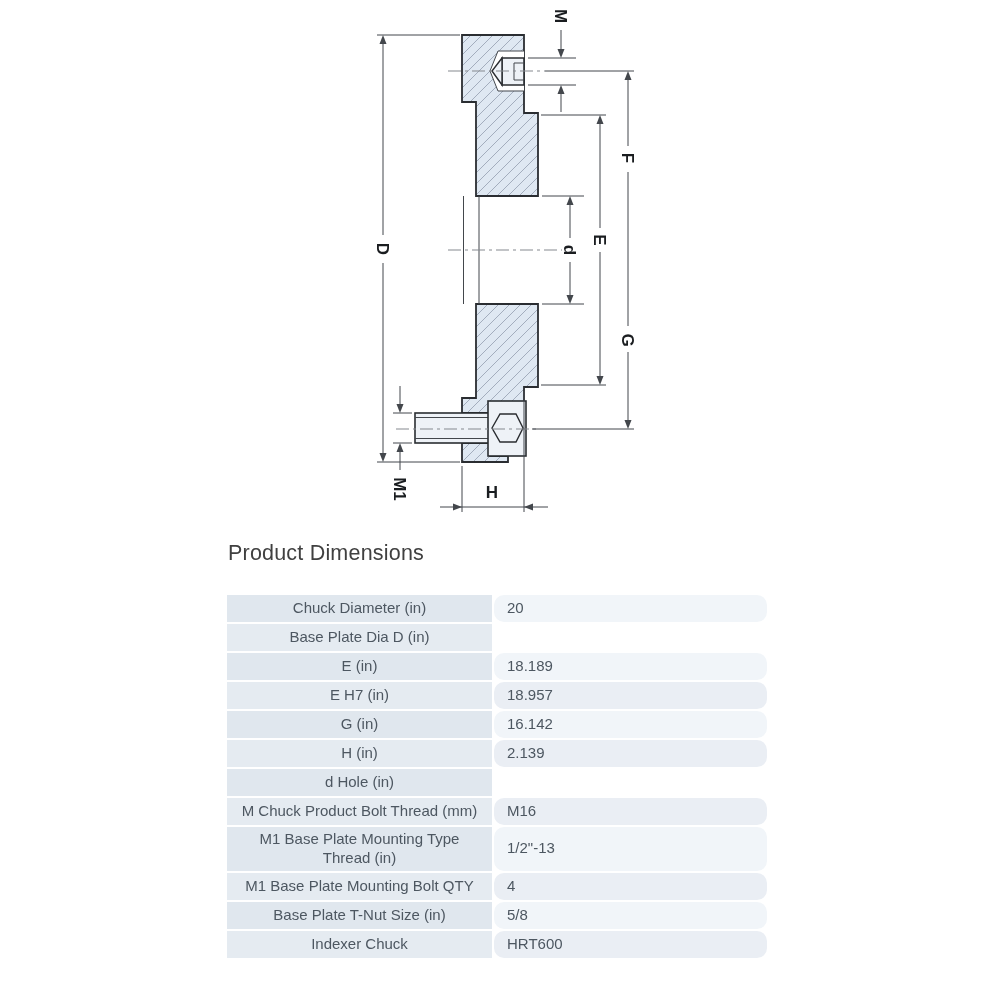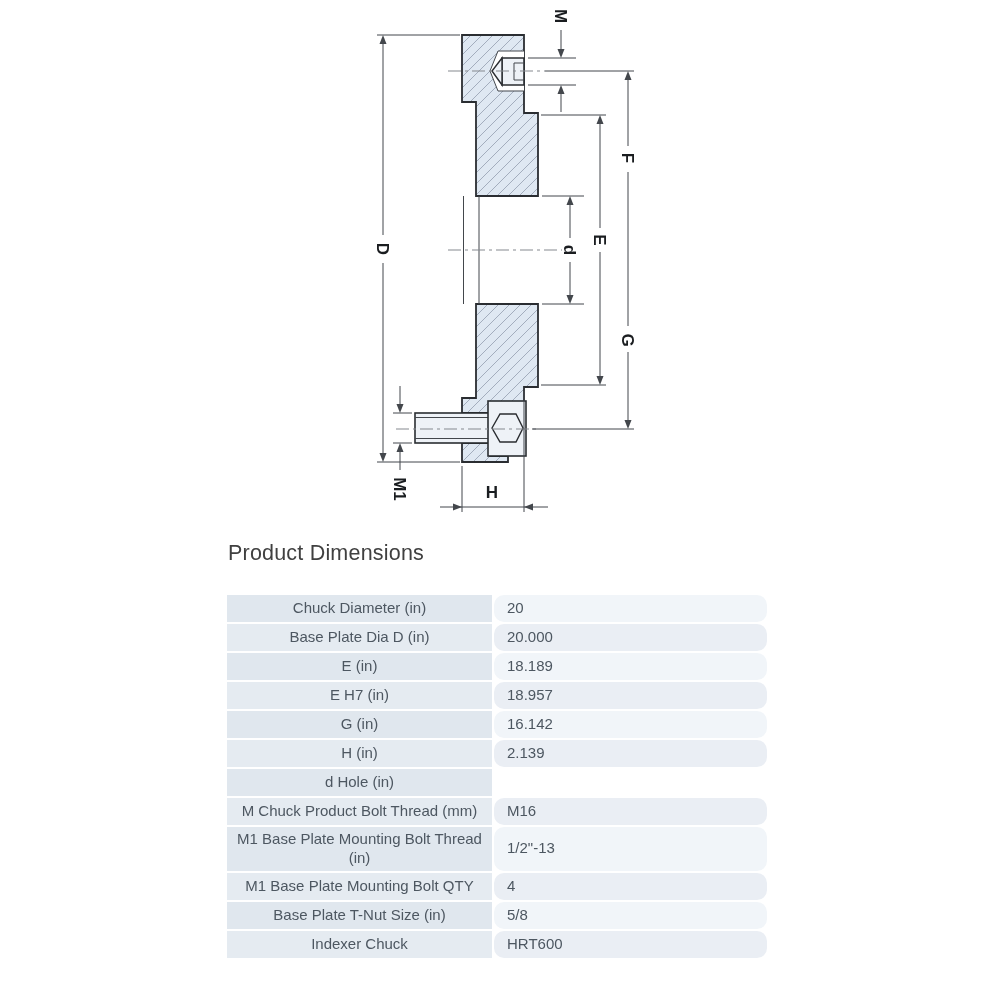--- a/index.html
+++ b/index.html
@@ -162,21 +162,20 @@
 
   
   <div class="dim-table">
     <div class="t-row">
       <div class="t-label">Chuck Diameter (in)</div>
       <div class="t-value">20</div>
     </div>
 
     <div class="t-row">
       <div class="t-label">Base Plate Dia D (in)</div>
-      <div class="t-value">20.000</div>
     </div>
 
     <div class="t-row">
       <div class="t-label">E (in)</div>
       <div class="t-value">18.189</div>
     </div>
 
     <div class="t-row">
       <div class="t-label">E H7 (in)</div>
       <div class="t-value">18.957</div>
@@ -196,21 +195,21 @@
       <div class="t-label">d Hole (in)</div>
     </div>
 
     <div class="t-row">
       <div class="t-label">M Chuck Product Bolt Thread (mm)</div>
       <div class="t-value">M16</div>
     </div>
 
 
     <div class="t-row">
-      <div class="t-label">M1 Base Plate Mounting Bolt Thread (in)</div>
+      <div class="t-label">M1 Base Plate Mounting Type Thread (in)</div>
       <div class="t-value">1/2"-13</div>
     </div>
 
     <div class="t-row">
       <div class="t-label">M1 Base Plate Mounting Bolt QTY</div>
       <div class="t-value">4</div>
     </div>
 
     <div class="t-row">
       <div class="t-label">Base Plate T-Nut Size (in)</div>

